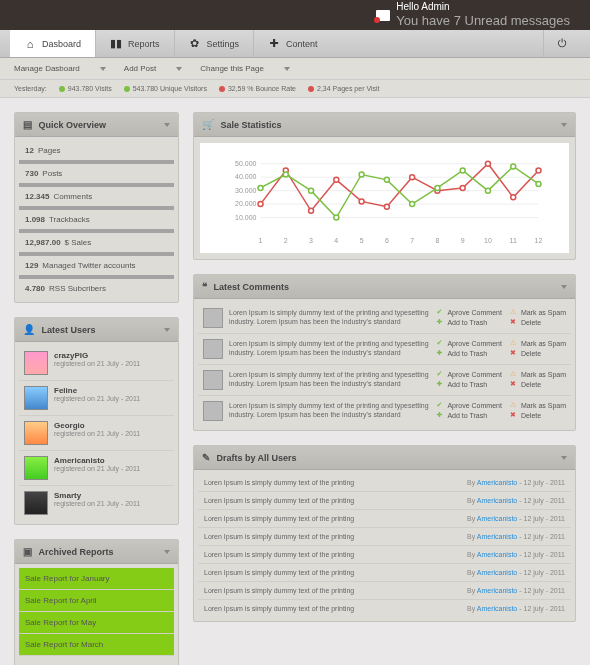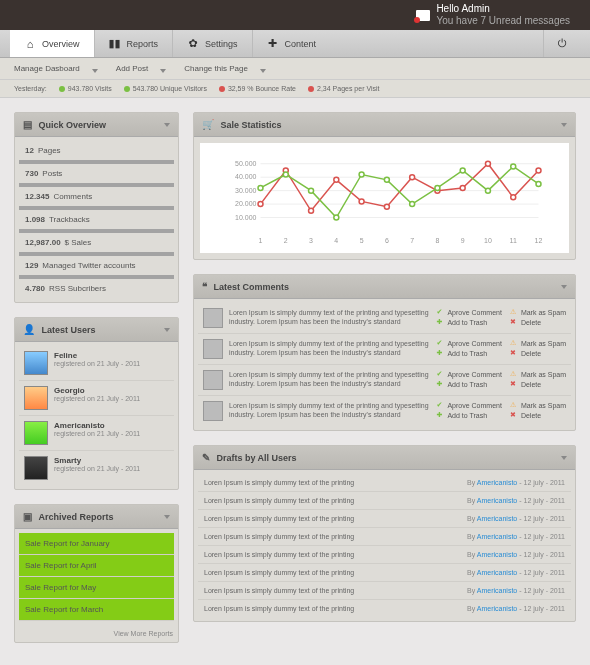--- a/index.html
+++ b/index.html
@@ -3,29 +3,29 @@
 <meta charset="utf-8">
 <style>
 *{margin:0;padding:0;box-sizing:border-box;font-family:Arial,sans-serif}
 body{background:#eae8e8;font-size:9px;color:#555}
 .topbar{background:#3a322f;height:30px;display:flex;justify-content:flex-end;align-items:center;padding:0 20px;color:#ccc}
 .greeting{display:flex;align-items:center;gap:6px}
 .env-icon{width:14px;height:11px;background:#fff;position:relative;border-radius:1px}
 .env-icon::after{content:'';position:absolute;bottom:-2px;left:-2px;width:6px;height:6px;background:#d33;border-radius:50%}
 .greeting-text{line-height:1.2}
 .greeting-text .hi{font-size:10px;color:#fff}
-.greeting-text .sub{font-size:10px;color:#aaa}
+.greeting-text .sub{font-size:13px;color:#aaa}
 .navbar{background:linear-gradient(#d8d8d8,#c5c5c5);height:28px;display:flex;align-items:stretch;padding:0 10px;border-bottom:1px solid #aaa}
 .nav-tab{display:flex;align-items:center;gap:6px;padding:0 14px;border-left:1px solid #bbb;cursor:pointer;font-size:9px;color:#444}
 .nav-tab:first-child{border-left:none}
 .nav-tab.active{background:#fff}
 .nav-icon{width:12px;height:12px;display:inline-flex;align-items:center;justify-content:center;font-size:11px;color:#333}
 .power{margin-left:auto;border-left:1px solid #bbb;padding:0 12px;display:flex;align-items:center}
 .subbar{background:#e0ded8;height:22px;display:flex;align-items:center;padding:0 14px;gap:18px;font-size:8px;border-bottom:1px solid #ccc}
-.subbar-item{display:flex;align-items:flex-end;gap:12px;cursor:pointer}
+.subbar-item{display:flex;align-items:center;gap:20px;cursor:pointer}
 .tri{width:0;height:0;border-left:3px solid transparent;border-right:3px solid transparent;border-top:4px solid #888}
 .statsbar{background:#e0ded8;height:18px;display:flex;align-items:center;padding:0 14px;gap:12px;font-size:7px;color:#666;border-bottom:1px solid #ccc}
 .stat{display:flex;align-items:center;gap:3px}
 .dot{width:6px;height:6px;border-radius:50%}
 .dot.g{background:#7bc043}
 .dot.r{background:#d9534f}
 .main{display:flex;padding:14px;gap:14px}
 .col-l{width:165px;display:flex;flex-direction:column;gap:14px}
 .col-r{flex:1;display:flex;flex-direction:column;gap:14px}
 .panel{background:#dedcd7;border:1px solid #c5c3be;border-radius:2px}
@@ -78,21 +78,21 @@
     <div class="greeting-text">
       <div class="hi">Hello Admin</div>
       <div class="sub">You have 7 Unread messages</div>
     </div>
   </div>
 </div>
 
 <div class="navbar">
   <div class="nav-tab active">
       <span class="nav-icon">⌂</span>
-      <span>Overview</span>
+      <span>Dasboard</span>
     </div>
   <div class="nav-tab">
       <span class="nav-icon">▮▮</span>
       <span>Reports</span>
     </div>
   <div class="nav-tab">
       <span class="nav-icon">✿</span>
       <span>Settings</span>
     </div>
   <div class="nav-tab">
@@ -142,20 +142,27 @@
           <div class="ov-row"><span class="ov-num">4.780</span>RSS Subcribers</div>
         </div>
     </div>
     <div class="panel">
       <div class="panel-hd">
           <span class="hd-ico">👤</span>
           <span>Latest Users</span>
           <span class="tri"></span>
         </div>
       <div class="panel-body" id="users-host">
+          <div class="user-row">
+            <div class="avatar p1"></div>
+            <div class="user-info">
+              <div class="name">crazyPIG</div>
+              <div class="meta">registered on 21 July - 2011</div>
+            </div>
+          </div>
           <div class="user-row">
             <div class="avatar p2"></div>
             <div class="user-info">
               <div class="name">Feline</div>
               <div class="meta">registered on 21 July - 2011</div>
             </div>
           </div>
           <div class="user-row">
             <div class="avatar p3"></div>
             <div class="user-info">

